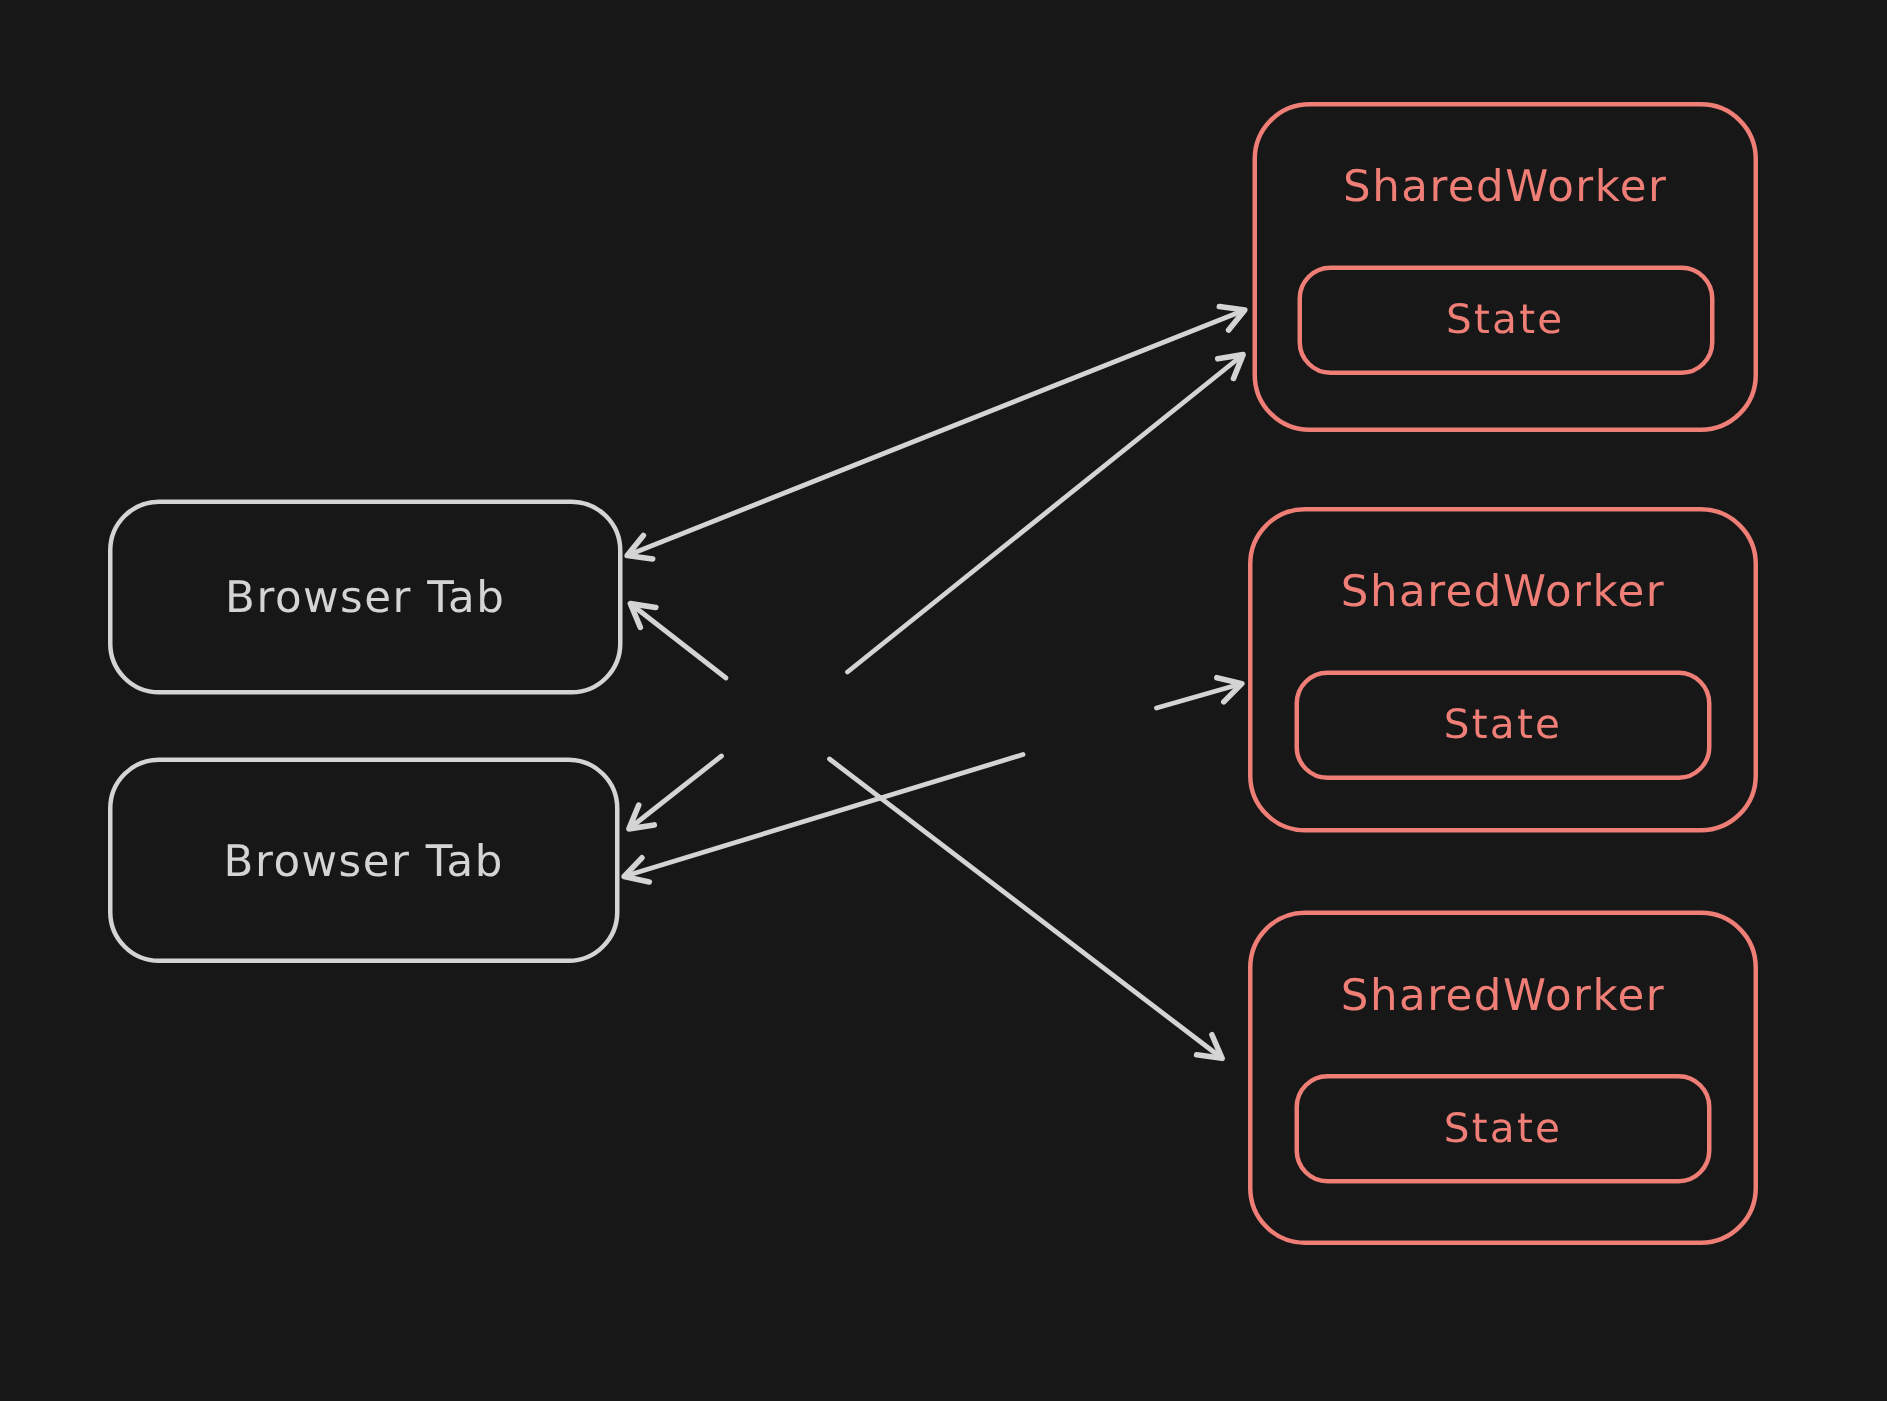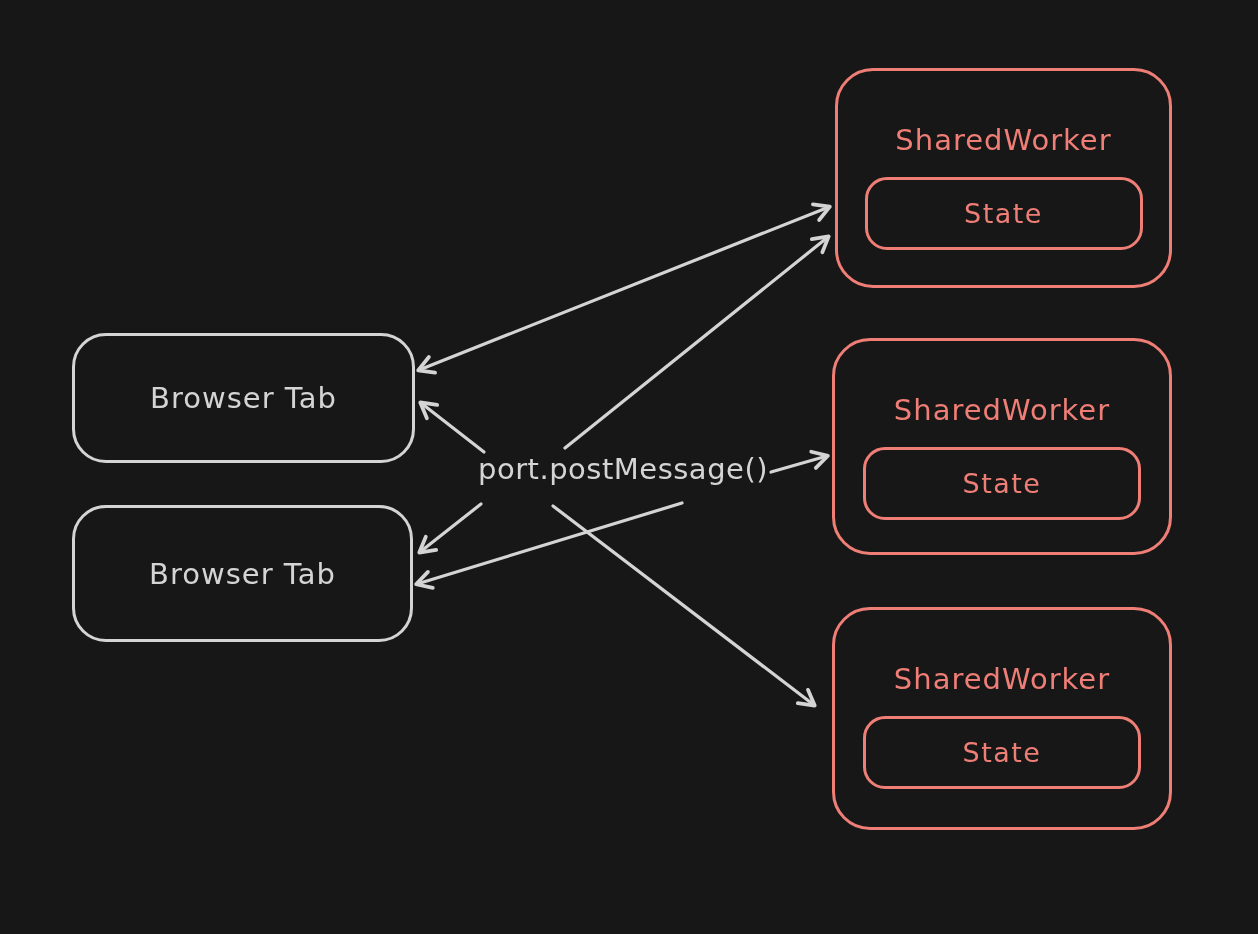--- a/index.html
+++ b/index.html
@@ -40,21 +40,21 @@
     font-size: 29px;
     letter-spacing: 1px;
   }
   .worker {
     border-color: var(--accent);
     color: var(--accent);
     border-radius: 38px;
   }
   .worker-title {
     position: absolute;
-    top: 52px; left: 0; right: 0;
+    top: 36px; left: 0; right: 0;
     text-align: center;
     font-size: 29px;
     letter-spacing: 1px;
   }
   .state {
     position: absolute;
     top: 106px; left: 50%;
     transform: translateX(-50%);
     width: 278px; height: 73px;
     border: 3.5px solid var(--accent);
@@ -120,15 +120,14 @@
     </div>
   </div>
 
   <div class="node worker" id="shared_worker_3">
     <div class="worker-title">SharedWorker</div>
     <div class="state">
       <span>State</span>
     </div>
   </div>
 
-  <div class="center-label">port.postMessage()</div>
 
 </div>
 
 </body></html>

